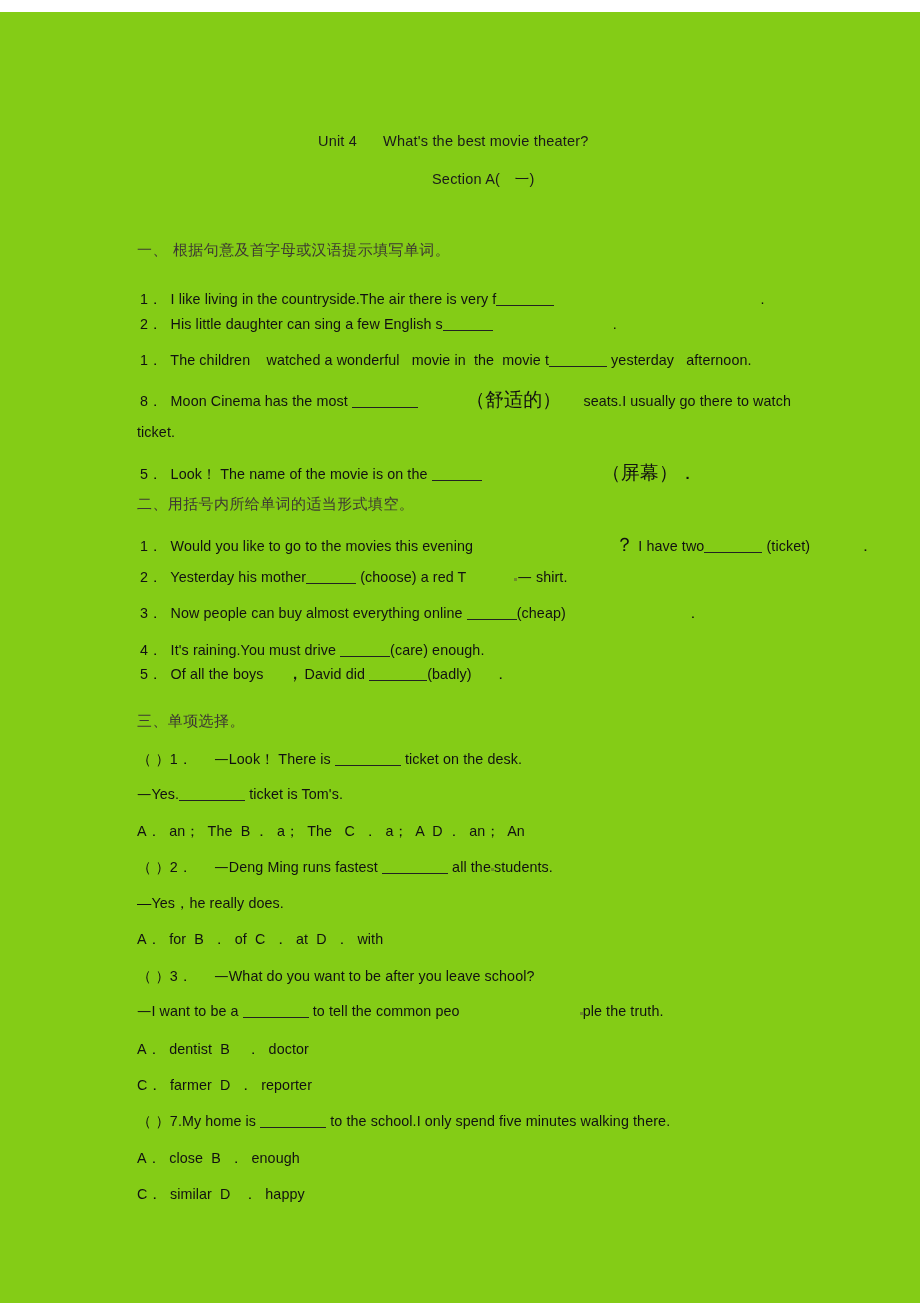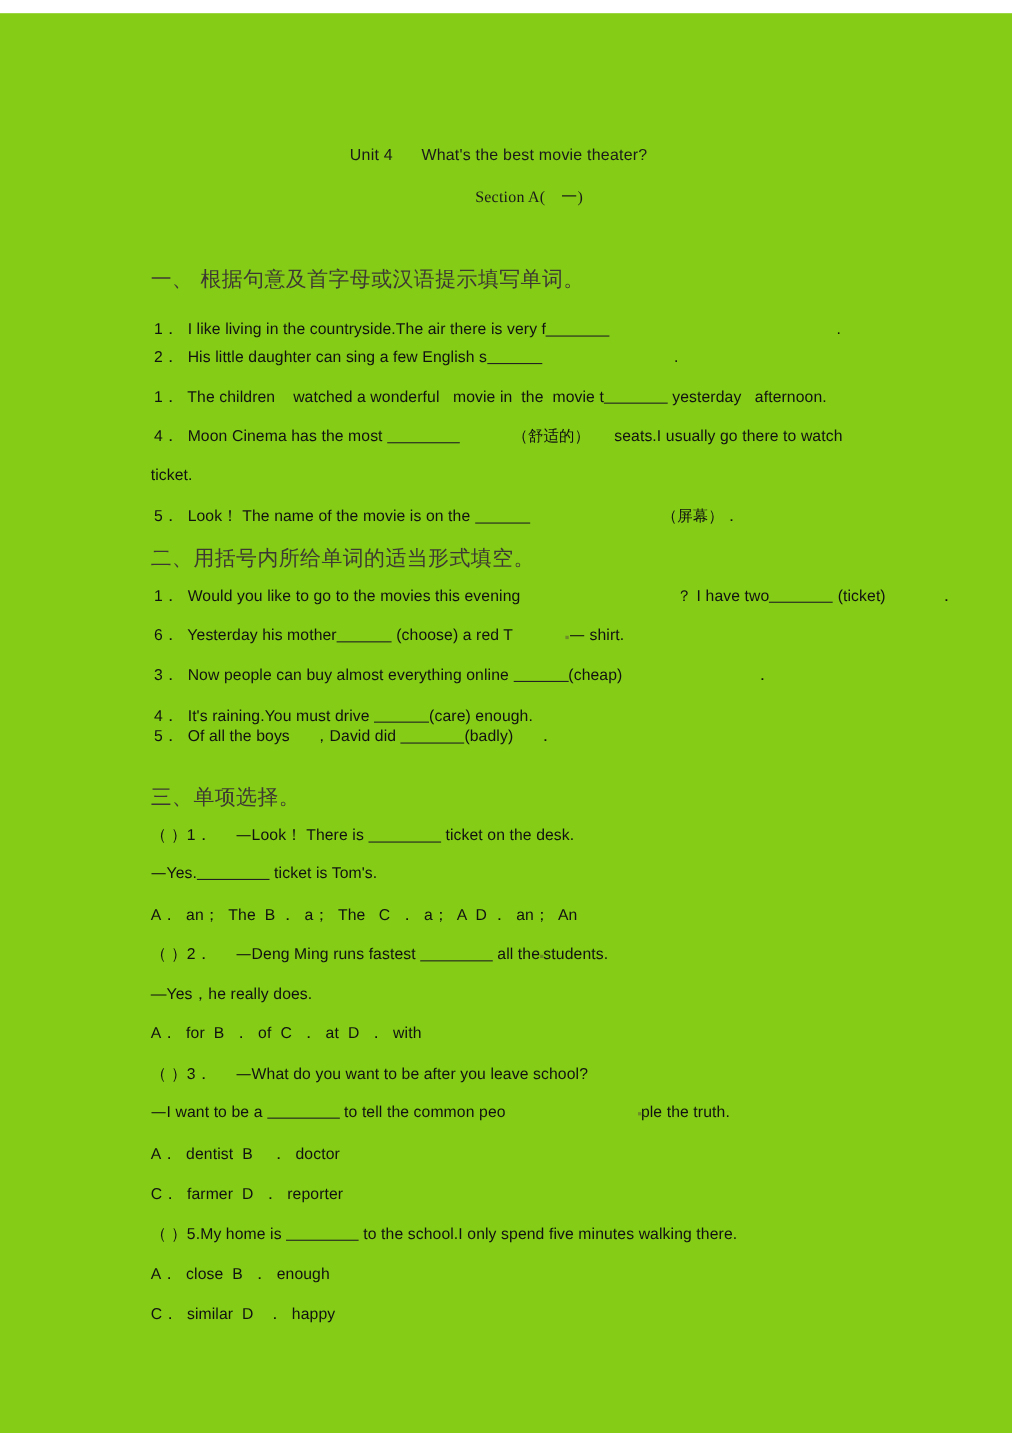--- a/index.html
+++ b/index.html
@@ -41,43 +41,43 @@
     left: 318px;
     top: 121px;
   }
   .title-2 {
     position: absolute;
     left: 432px;
     top: 158px;
   }
   .title-gap { display: inline-block; width: 26px; }
   .cjk {
-    font-family: Liberation Serif, serif;
+    font-family: Liberation Sans, sans-serif;
   }
 
   
   .sec-head {
     position: absolute;
     left: 137px;
-    font-size: 19px;
+    font-size: 15px;
     color: #3d3833;
     font-family: "DejaVu Sans", "Liberation Sans", sans-serif;
     letter-spacing: 0.4px;
     white-space: pre;
   }
 
   
   .ln {
     position: absolute;
     font-size: 14.3px;
     color: #111111;
     white-space: pre;
     letter-spacing: 0.1px;
   }
-  .ln .cjk { font-size: 14px; }
+  .ln .cjk { font-size: 19px; }
 
   
   .bl {
     display: inline-block;
     border-bottom: 1px solid #222;
     vertical-align: -2px;
     height: 12px;
   }
   .bl-s  { width: 50px; }
   .bl-m  { width: 58px; }
@@ -109,31 +109,31 @@
     <div class="title-line title-2"><span class="cjk">Section A(　一)</span></div>
 
     <div class="sec-head" style="top:229px">一、 根据句意及首字母或汉语提示填写单词。</div>
 
     <div class="ln" style="left:140px; top:278px"><span>1．  I like living in the countryside.The air there is very f</span><span class="bl bl-m"></span><span class="gap-xl"></span><span class="gap-l"></span>.</div>
 
     <div class="ln" style="left:140px; top:303px"><span>2．  His little daughter can sing a few English s</span><span class="bl bl-s"></span><span class="gap-xl"></span>.</div>
 
     <div class="ln" style="left:140px; top:339px"><span>1．  The children    watched a wonderful   movie in  the  movie t</span><span class="bl bl-m"></span> yesterday   afternoon.</div>
 
-    <div class="ln" style="left:140px; top:375px"><span>4．  Moon Cinema has the most </span><span class="bl bl-l"></span><span class="gap-m"></span><span class="cjk">（舒适的）</span><span class="gap-s"></span>seats.I usually go there to watch</div>
+    <div class="ln" style="left:140px; top:375px"><span>8．  Moon Cinema has the most </span><span class="bl bl-l"></span><span class="gap-m"></span><span class="cjk">（舒适的）</span><span class="gap-s"></span>seats.I usually go there to watch</div>
 
     <div class="ln" style="left:137px; top:412px">ticket.</div>
 
     <div class="ln" style="left:140px; top:448px"><span>5．  Look！ The name of the movie is on the </span><span class="bl bl-s"></span><span class="gap-xl"></span><span class="cjk">（屏幕）．</span></div>
 
     <div class="sec-head" style="top:483px">二、用括号内所给单词的适当形式填空。</div>
 
     <div class="ln" style="left:140px; top:520px"><span>1．  Would you like to go to the movies this evening</span><span class="gap-xl"></span><span class="gap-s"></span><span class="cjk">？</span> I have two<span class="bl bl-m"></span> (ticket)<span class="gap-m"></span>．</div>
 
-    <div class="ln" style="left:140px; top:556px"><span>6．  Yesterday his mother</span><span class="bl bl-s"></span> (choose) a red T<span class="gap-m"></span><span class="speck"></span><span class="dash">—</span> shirt.</div>
+    <div class="ln" style="left:140px; top:556px"><span>2．  Yesterday his mother</span><span class="bl bl-s"></span> (choose) a red T<span class="gap-m"></span><span class="speck"></span><span class="dash">—</span> shirt.</div>
 
     <div class="ln" style="left:140px; top:592px"><span>3．  Now people can buy almost everything online </span><span class="bl bl-s"></span>(cheap)<span class="gap-xl"></span>．</div>
 
     <div class="ln" style="left:140px; top:629px"><span>4．  It's raining.You must drive </span><span class="bl bl-s"></span>(care) enough.</div>
 
     <div class="ln" style="left:140px; top:648px"><span>5．  Of all the boys</span><span class="gap-s"></span><span class="cjk">，</span>David did <span class="bl bl-m"></span>(badly)<span class="gap-s"></span>．</div>
 
     <div class="sec-head" style="top:700px">三、单项选择。</div>
 
     <div class="ln" style="left:137px; top:738px"><span>（ ）1．</span><span class="gap-s"></span><span class="dash">—</span>Look！ There is <span class="bl bl-l"></span> ticket on the desk.</div>
@@ -149,20 +149,20 @@
     <div class="ln" style="left:137px; top:918px">A．  for  B  ．  of  C  ．  at  D  ．  with</div>
 
     <div class="ln" style="left:137px; top:955px"><span>（ ）3．</span><span class="gap-s"></span><span class="dash">—</span>What do you want to be after you leave school?</div>
 
     <div class="ln" style="left:137px; top:991px"><span class="dash">—</span>I want to be a <span class="bl bl-l"></span> to tell the common peo<span class="gap-xl"></span><span class="speck"></span>ple the truth.</div>
 
     <div class="ln" style="left:137px; top:1028px">A．  dentist  B    ．  doctor</div>
 
     <div class="ln" style="left:137px; top:1064px">C．  farmer  D  ．  reporter</div>
 
-    <div class="ln" style="left:137px; top:1100px"><span>（ ）5.My home is </span><span class="bl bl-l"></span> to the school.I only spend five minutes walking there.</div>
+    <div class="ln" style="left:137px; top:1100px"><span>（ ）7.My home is </span><span class="bl bl-l"></span> to the school.I only spend five minutes walking there.</div>
 
     <div class="ln" style="left:137px; top:1137px">A．  close  B  ．  enough</div>
 
     <div class="ln" style="left:137px; top:1173px">C．  similar  D   ．  happy</div>
 
   </div>
 </div>
 
 </body></html>

